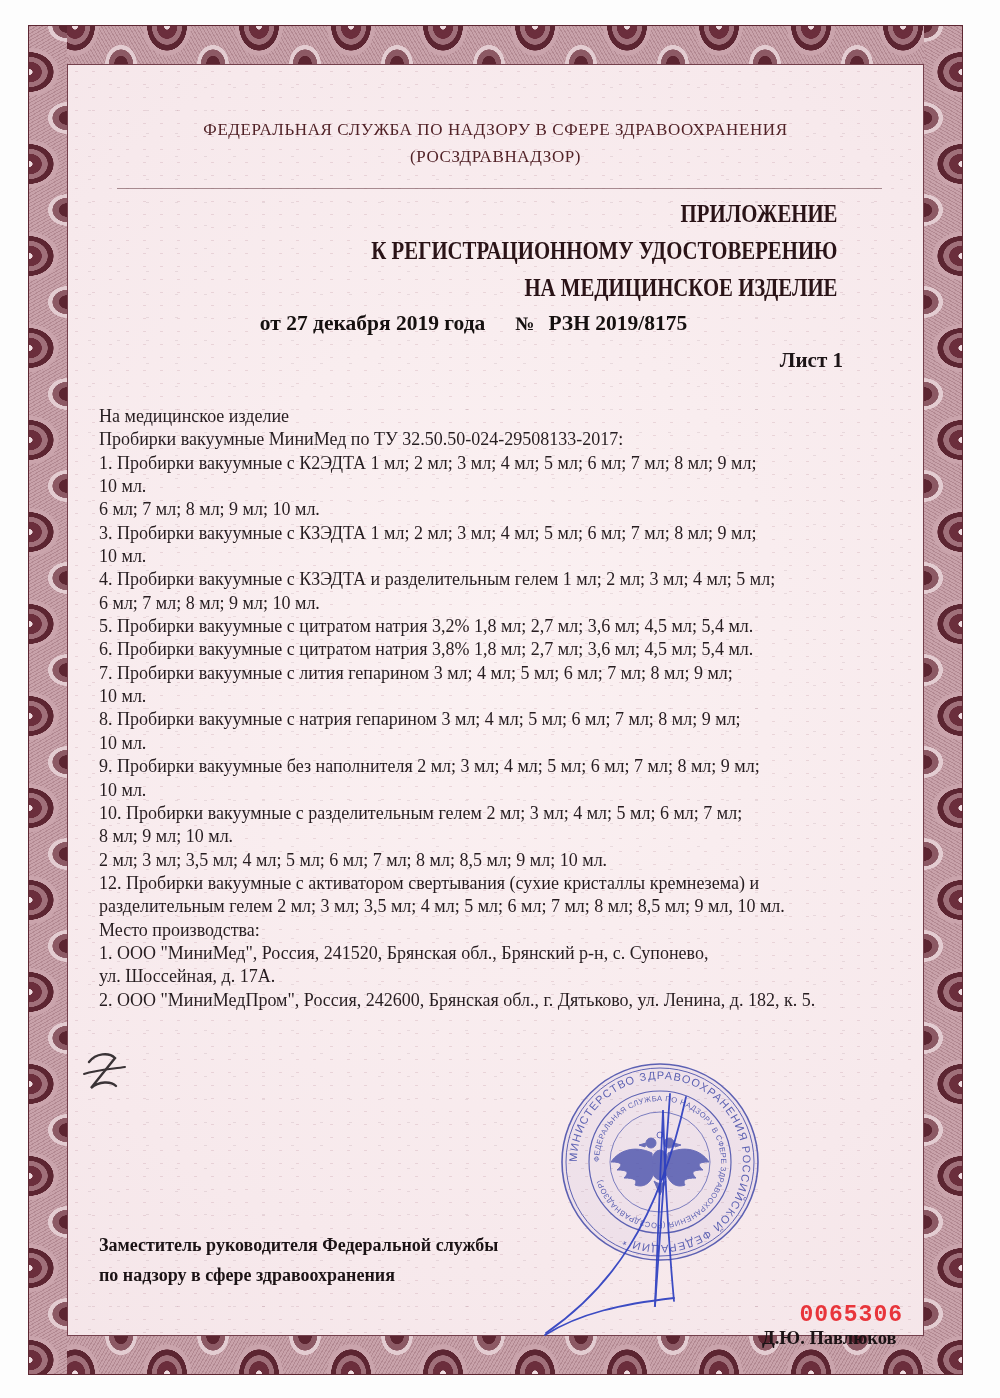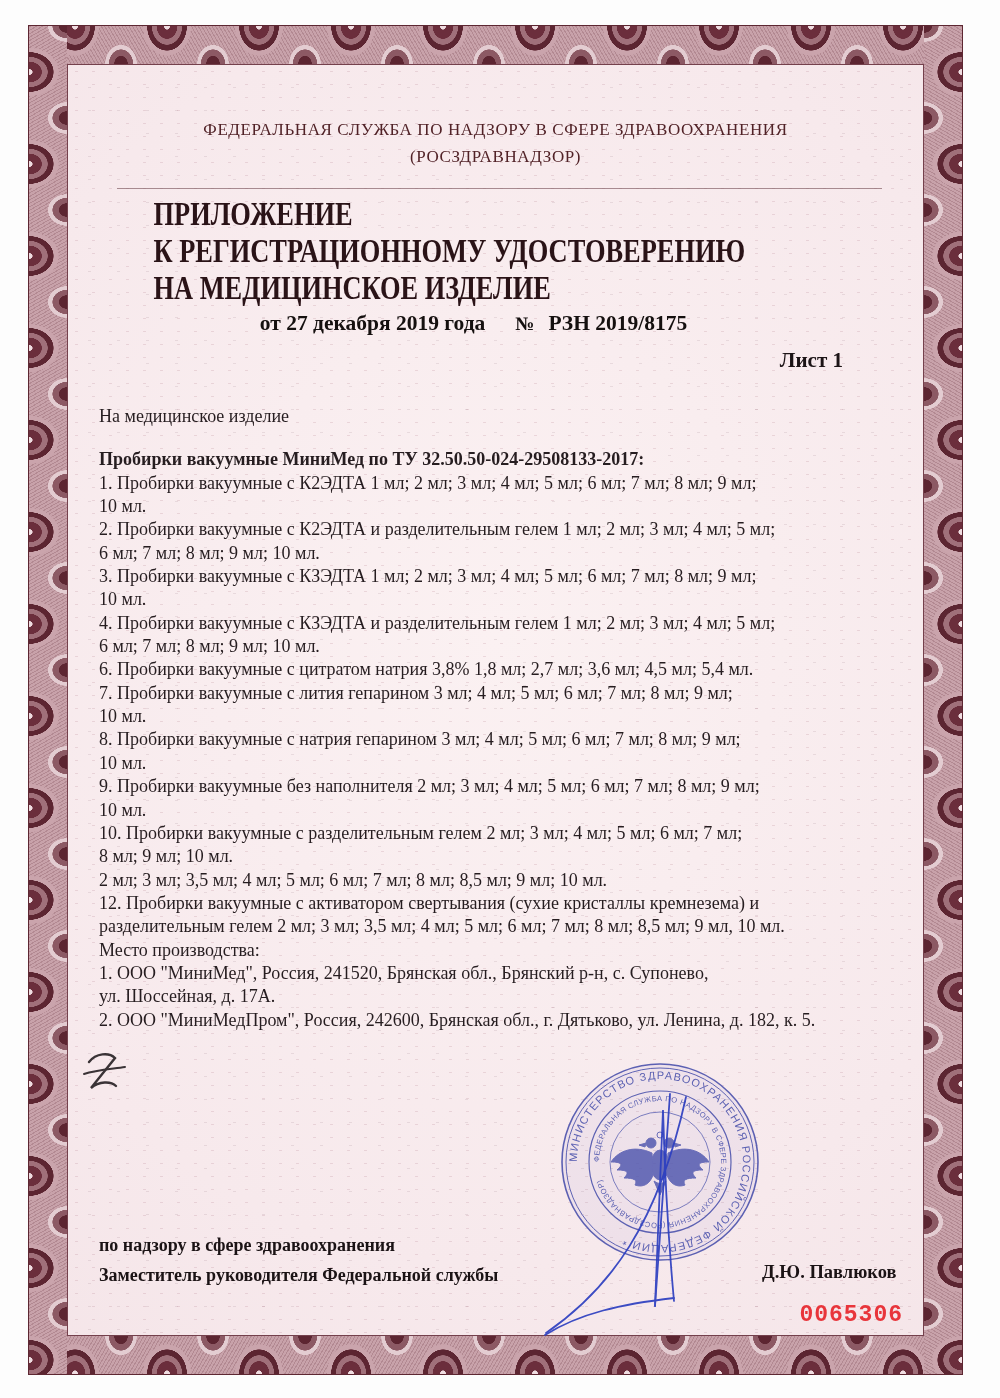--- a/index.html
+++ b/index.html
@@ -33,40 +33,40 @@
   .inner::after{content:"";position:absolute;inset:0;z-index:1;pointer-events:none;
     background-image:
       radial-gradient(rgba(140,60,80,.14) 1px,transparent 1.3px),
       radial-gradient(rgba(80,40,55,.10) 1px,transparent 1.2px);
     background-size:17px 13px,29px 23px;background-position:0 0,7px 11px;}
   .inner>*{position:absolute;z-index:2;}
   
   .agency{left:0;right:0;top:51px;text-align:center;color:#512227;font-size:17px;
           line-height:27px;letter-spacing:.6px;}
   .divider{left:49px;top:123px;width:765px;height:1px;background:#8c6a70;opacity:.75;}
-  .title{left:0;right:0;top:131px;text-align:left;color:#2a1317;font-weight:bold;
-         font-size:33px;}
+  .title{left:0;right:0;top:131px;text-align:right;color:#2a1317;font-weight:bold;
+         font-size:26px;}
   .title div{height:37px;line-height:36px;transform:scaleX(.8);transform-origin:50% 50%;
              white-space:nowrap;}
   .dateline{left:0;right:0;top:246px;display:flex;justify-content:center;align-items:baseline;
             transform:translateX(-22px);color:#15100f;font-weight:bold;font-size:21.5px;}
   .dateline .gap1{width:30px;} .dateline .gap2{width:14px;}
   .dateline .no{font-size:19px;}
   .sheet{top:283px;right:80px;color:#1c1416;font-weight:bold;font-size:21px;}
   
   .bodytext{left:31px;top:340px;right:20px;color:#261d20;font-size:18px;}
   .bodytext .ln{height:23.35px;line-height:23.35px;white-space:nowrap;}
-  .bodytext .b{font-weight:bold;margin-top:20px;}
+  .bodytext .b{font-weight:normal;}
   
   .zmark{left:14px;top:985px;}
   .stamp{left:487px;top:992px;opacity:.92;}
   .stamp text{font-family:"Liberation Sans",sans-serif;fill:#4f55ae;}
   .signature{left:454px;top:987px;}
   .sig-left{left:31px;top:1165px;color:#1b1315;font-weight:bold;font-size:18px;line-height:30px;}
-  .sig-name{left:694px;top:1197px;color:#1b1315;font-weight:bold;font-size:18.5px;}
+  .sig-name{left:694px;top:1263px;color:#1b1315;font-weight:bold;font-size:18.5px;}
   .serial{top:1237px;right:20px;color:#e8353b;font-family:Liberation Mono, monospace;
           font-weight:bold;font-size:23px;letter-spacing:1px;}
 </style>
 </head>
 <body>
 
 <div class="page">
   <div class="cert">
     <div class="band h top"></div>
     <div class="band h bottom"></div>
@@ -96,26 +96,26 @@
         <span>РЗН 2019/8175</span>
       </div>
 
       <div class="sheet">Лист  1</div>
 
       <div class="bodytext">
         <div class="ln">На медицинское изделие</div>
         <div class="ln b">Пробирки вакуумные МиниМед по ТУ 32.50.50-024-29508133-2017:</div>
         <div class="ln">1. Пробирки вакуумные с К2ЭДТА 1 мл; 2 мл; 3 мл; 4 мл; 5 мл; 6 мл; 7 мл; 8 мл; 9 мл;</div>
         <div class="ln">10 мл.</div>
-        <div class="ln">2. Пробирки вакуумные с К2ЭДТА и разделительным гелем 1 мл; 2 мл; 3 мл; 4 мл; 5 мл;</div>
         <div class="ln">6 мл; 7 мл; 8 мл; 9 мл; 10 мл.</div>
         <div class="ln">3. Пробирки вакуумные с КЗЭДТА 1 мл; 2 мл; 3 мл; 4 мл; 5 мл; 6 мл; 7 мл; 8 мл; 9 мл;</div>
         <div class="ln">10 мл.</div>
         <div class="ln">4. Пробирки вакуумные с КЗЭДТА и разделительным гелем 1 мл; 2 мл; 3 мл; 4 мл; 5 мл;</div>
         <div class="ln">6 мл; 7 мл; 8 мл; 9 мл; 10 мл.</div>
+        <div class="ln">5. Пробирки вакуумные с цитратом натрия 3,2% 1,8 мл; 2,7 мл; 3,6 мл; 4,5 мл; 5,4 мл.</div>
         <div class="ln">6. Пробирки вакуумные с цитратом натрия 3,8% 1,8 мл; 2,7 мл; 3,6 мл; 4,5 мл; 5,4 мл.</div>
         <div class="ln">7. Пробирки вакуумные с лития гепарином 3 мл; 4 мл; 5 мл; 6 мл; 7 мл; 8 мл; 9 мл;</div>
         <div class="ln">10 мл.</div>
         <div class="ln">8. Пробирки вакуумные с натрия гепарином 3 мл; 4 мл; 5 мл; 6 мл; 7 мл; 8 мл; 9 мл;</div>
         <div class="ln">10 мл.</div>
         <div class="ln">9. Пробирки вакуумные без наполнителя 2 мл; 3 мл; 4 мл; 5 мл; 6 мл; 7 мл; 8 мл; 9 мл;</div>
         <div class="ln">10 мл.</div>
         <div class="ln">10. Пробирки вакуумные с разделительным гелем 2 мл; 3 мл; 4 мл; 5 мл; 6 мл; 7 мл;</div>
         <div class="ln">8 мл; 9 мл; 10 мл.</div>
         <div class="ln">2 мл; 3 мл; 3,5 мл; 4 мл; 5 мл; 6 мл; 7 мл; 8 мл; 8,5 мл; 9 мл; 10 мл.</div>
@@ -168,21 +168,21 @@
       <svg class="signature" width="290" height="290" viewBox="0 0 290 290">
         <g fill="none" stroke="#2d3fc0" stroke-width="1.8" stroke-linecap="round" opacity="0.92">
           <path d="M23,283 C58,261 100,252 152,246"></path>
           <path d="M24,281 C88,237 136,172 164,45"></path>
           <path d="M152,249 C147,195 143,130 141,58 C138,140 135,205 133,254"></path>
           <path d="M133,254 C138,185 143,110 148,42"></path>
         </g>
       </svg>
 
       <div class="sig-left">
+        <div>Заместитель руководителя Федеральной службы</div>
         <div>по надзору в сфере здравоохранения</div>
-        <div>Заместитель руководителя Федеральной службы</div>
       </div>
       <div class="sig-name">Д.Ю. Павлюков</div>
 
       <div class="serial">0065306</div>
     </div>
   </div>
 </div>
 
 </body></html>

